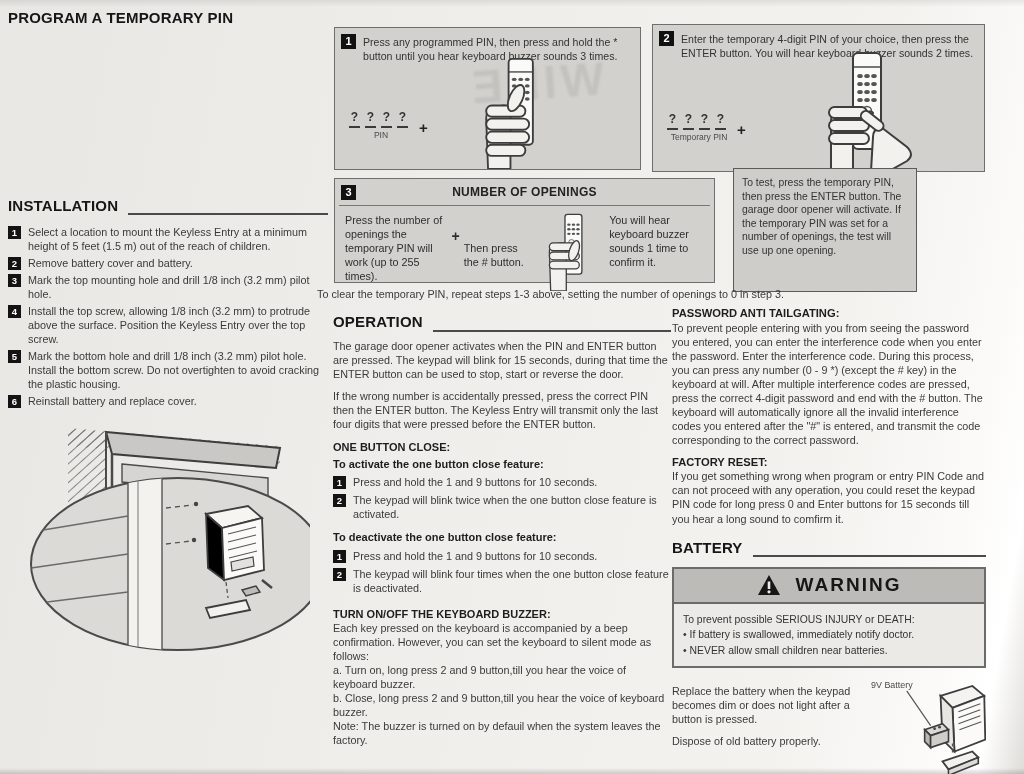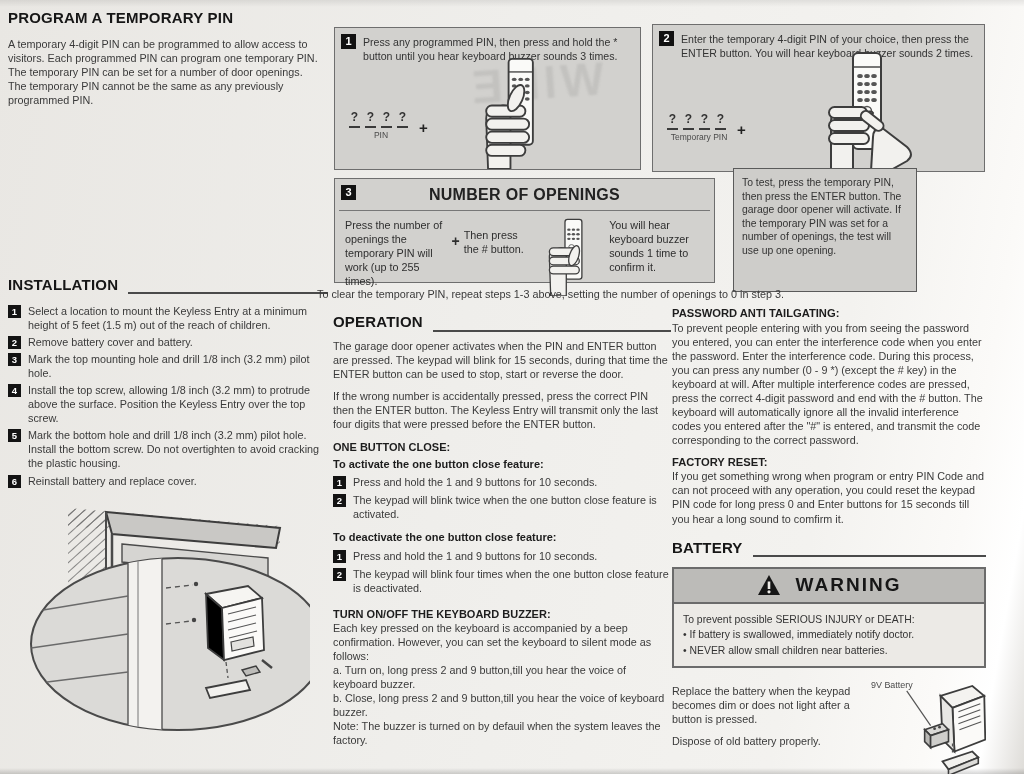--- a/index.html
+++ b/index.html
@@ -47,26 +47,26 @@
   .qs { white-space:nowrap; }
   .q { display:inline-block; width:11px; text-align:center; font-weight:bold; font-size:12px;
        border-bottom:2px solid #3a3a3a; margin-right:5px; color:#333; }
   .plabel { font-size:8.5px; color:#4a4a4a; text-align:center; margin-top:2px; }
   .plus { font-size:15px; font-weight:bold; color:#222; margin:8px 8px 0 6px; }
   .handsvg { position:absolute; bottom:0; }
   .box1 .handsvg { left:140px; height:112px; }
   .box2 .handsvg { left:170px; height:120px; }
   .ghost { position:absolute; right:36px; top:26px; transform:scaleX(-1) rotate(4deg);
     font-size:46px; font-weight:bold; color:rgba(90,90,95,.13); filter:blur(1px); letter-spacing:4px; }
-  .box3-title { text-align:center; font-weight:bold; font-size:16px; color:#222;
+  .box3-title { text-align:center; font-weight:bold; font-size:12px; color:#222;
     padding:6px 0 4px; border-bottom:1px solid #777; margin:0 4px; letter-spacing:.3px; }
   .box3-row { display:flex; padding:7px 8px 0 10px; }
   .box3-row .c1 { width:110px; }
   .box3-row .plus3 { font-size:14px; font-weight:bold; margin:14px 4px 0 0; }
-  .box3-row .c2 { width:72px; margin-top:10px; }
+  .box3-row .c2 { width:72px; margin-top:28px; }
   .box3-row .csvg { width:74px; height:78px; margin:0 2px; }
   .box3-row .c3 { width:100px; }
   .clear-note { left:317px; top:287px; width:645px; color:#3a3a3a; }
 
   
   .col-mid { left:333px; top:312px; width:338px; }
   .col-mid .sec-head { margin-bottom:7px; }
   .subhead { font-weight:bold; color:#1d1d1d; font-size:11px; margin-top:9px; }
   .ostep { display:flex; margin-top:4px; }
   .ostep .stext { flex:1; }
@@ -90,21 +90,20 @@
   svg .ink { stroke:#4a4a4a; fill:none; }
   svg text { font-family:"Liberation Sans", sans-serif; }
 </style>
 </head>
 <body>
 
 <div class="page">
 
   <div class="abs col-left">
     <h1 class="sec">PROGRAM A TEMPORARY PIN</h1>
-    <p class="intro bodytext">A temporary 4-digit PIN can be programmed to allow access to visitors. Each programmed PIN can program one temporary PIN. The temporary PIN can be set for a number of door openings. The temporary PIN cannot be the same as any previously programmed PIN.</p>
 
     <div class="sec-head install-head">
       <h1 class="sec">INSTALLATION</h1>
       <span class="rule"></span>
     </div>
 
     <div class="isteps">
       <div class="istep">
         <span class="badge">1</span>
         <span class="stext bodytext">Select a location to mount the Keyless Entry at a minimum height of 5 feet (1.5 m) out of the reach of children.</span>

